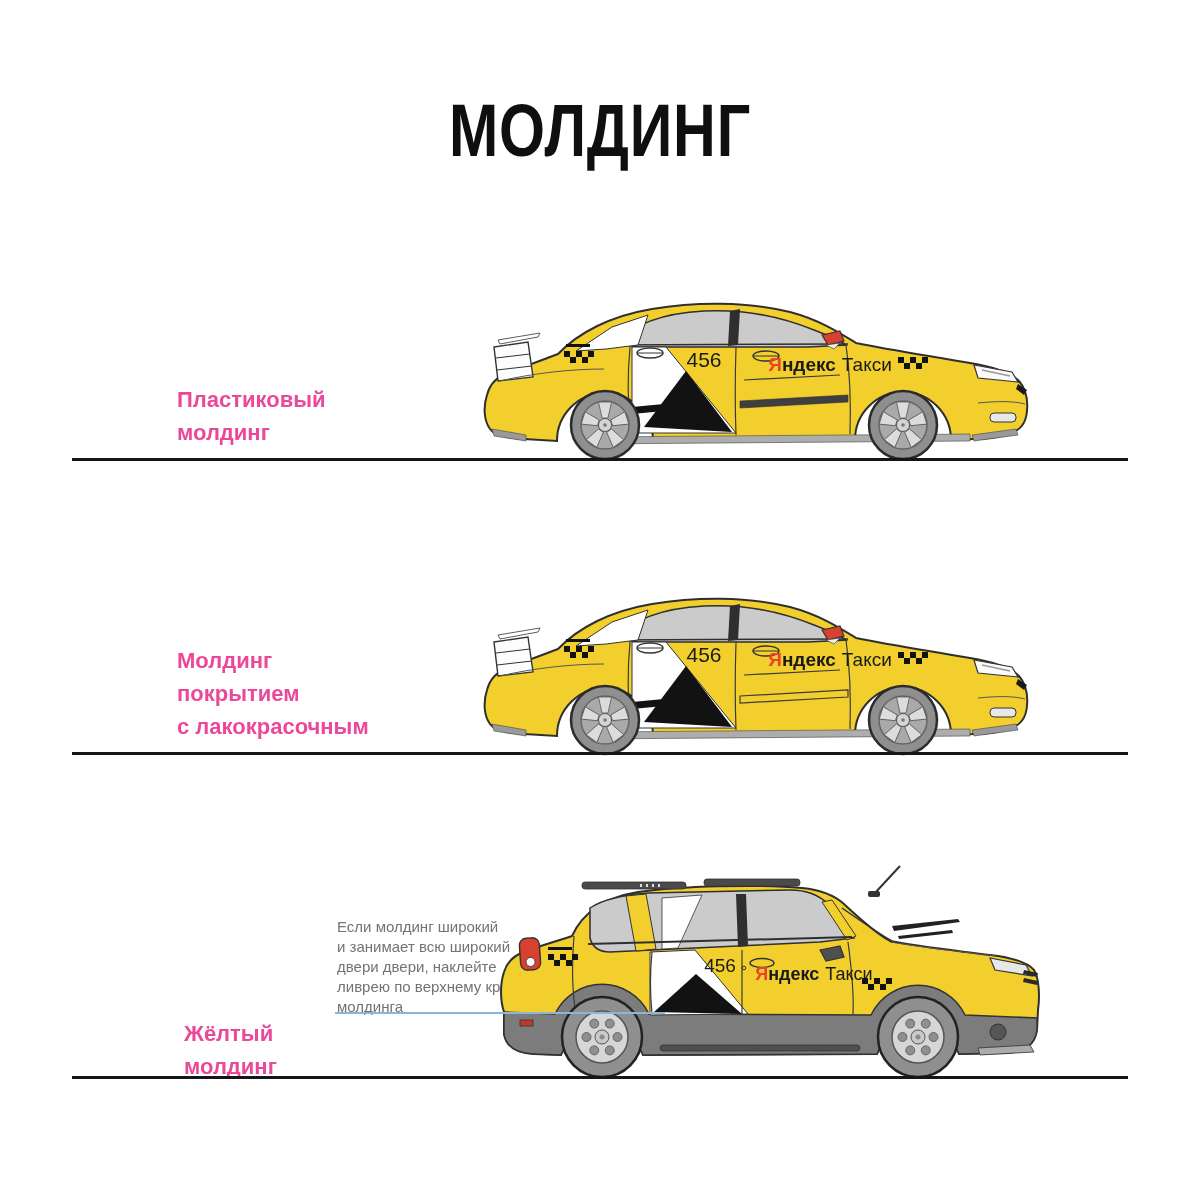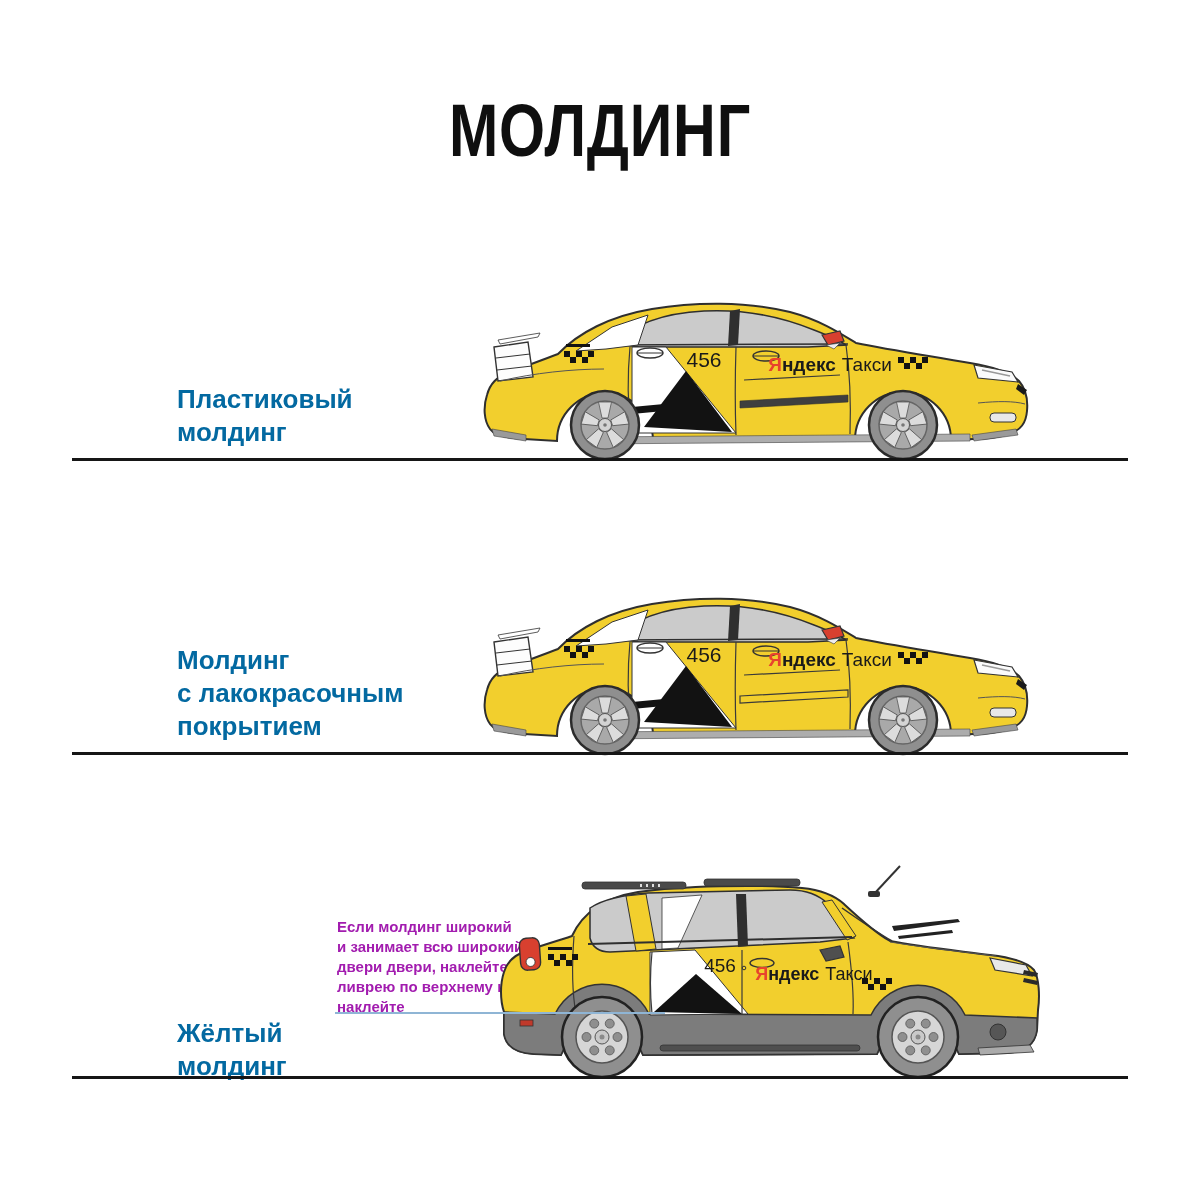--- a/index.html
+++ b/index.html
@@ -1,23 +1,23 @@
 <!DOCTYPE html>
 <html><head>
 <meta charset="utf-8">
 <style>
   html,body{margin:0;padding:0;}
   body{width:1200px;height:1200px;position:relative;background:#ffffff;overflow:hidden;
        font-family:"Liberation Sans",sans-serif;}
   .abs{position:absolute;}
   .title{left:0;right:0;top:94px;text-align:center;font-size:74px;line-height:74px;
          font-weight:800;color:#0f0f0f;transform:scaleX(.8);letter-spacing:1px;}
-  .label{font-weight:bold;font-size:26px;line-height:33px;color:#0369a1;}
+  .label{font-weight:bold;font-size:22px;line-height:33px;color:#ec4899;}
   .divider{left:72px;width:1056px;height:3px;background:#161616;}
-  .note{left:337px;top:917px;font-size:15px;font-weight:bold;line-height:20px;color:#a21caf;}
+  .note{left:337px;top:917px;font-size:15px;font-weight:normal;line-height:20px;color:#737373;}
   .leader{left:335px;top:1012px;width:330px;height:2px;background:#8FB5D5;}
   svg text{font-family:"Liberation Sans",sans-serif;}
   .carbox{position:absolute;}
 </style>
 </head>
 <body>
 
 <svg width="0" height="0" style="position:absolute" aria-hidden="true">
   <defs>
 
@@ -224,37 +224,37 @@
   <div>молдинг</div>
 </div>
 <svg class="carbox" style="left:478px;top:283px" width="560" height="180" viewBox="0 0 560 180">
   <use href="#sedan-base"></use>
   <path d="M 262 118 L 370 112 L 370 119 L 262 125 Z" fill="#3F3F3F" stroke="#2F2F2F" stroke-width="0.6"></path>
 </svg>
 <div class="abs divider" style="top:458px"></div>
 
 <div class="abs label" style="left:177px;top:644px">
   <div>Молдинг</div>
+  <div>покрытием</div>
   <div>с лакокрасочным</div>
-  <div>покрытием</div>
 </div>
 <svg class="carbox" style="left:478px;top:578px" width="560" height="180" viewBox="0 0 560 180">
   <use href="#sedan-base"></use>
   <path d="M 262 118 L 370 112 L 370 119 L 262 125 Z" fill="#F2CF2D" stroke="#3A3A3A" stroke-width="1.2"></path>
 </svg>
 <div class="abs divider" style="top:752px"></div>
 
 <div class="abs note">
   <div>Если молдинг широкий</div>
   <div>и занимает всю широкий</div>
   <div>двери двери, наклейте</div>
   <div>ливрею по верхнему краю</div>
-  <div>наклейте</div>
-</div>
-<div class="abs label" style="left:177px;top:1017px">
+  <div>молдинга</div>
+</div>
+<div class="abs label" style="left:184px;top:1017px">
   <div>Жёлтый</div>
   <div>молдинг</div>
 </div>
 <svg class="carbox" style="left:490px;top:862px" width="560" height="218" viewBox="0 0 560 218">
   <use href="#suv-base"></use>
 </svg>
 <div class="abs leader"></div>
 <div class="abs divider" style="top:1076px"></div>
 
 </body></html>

